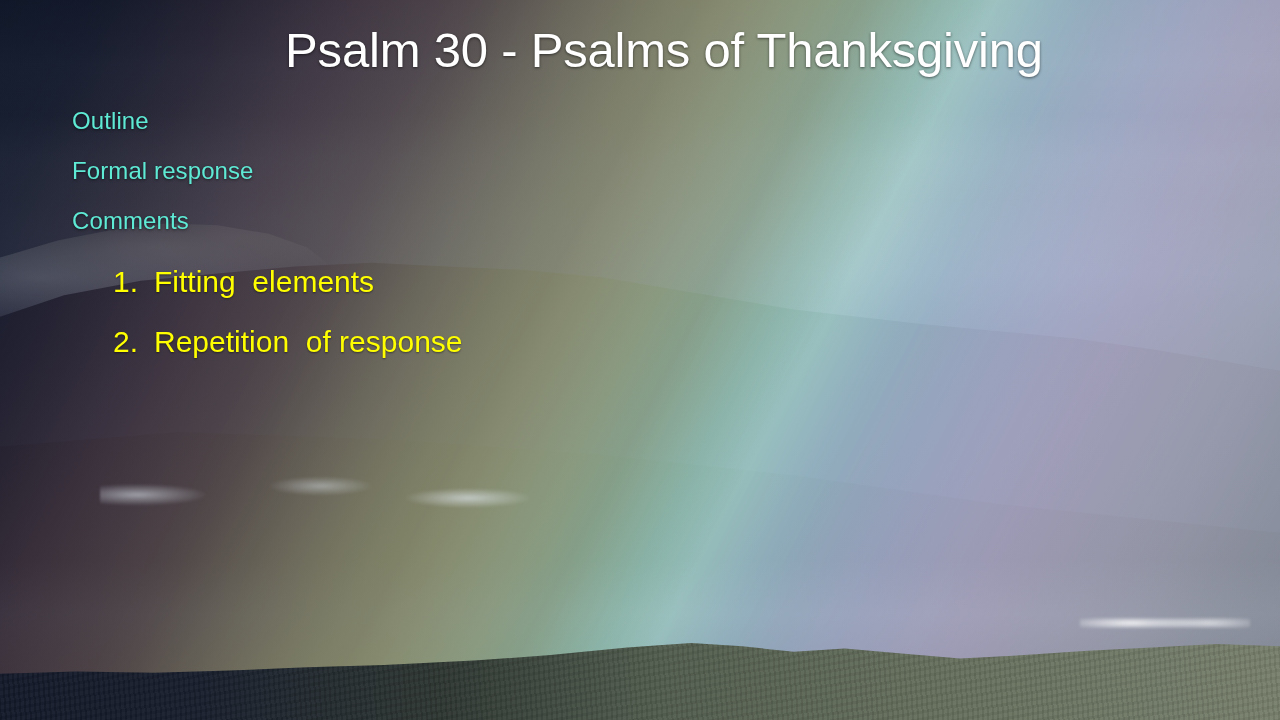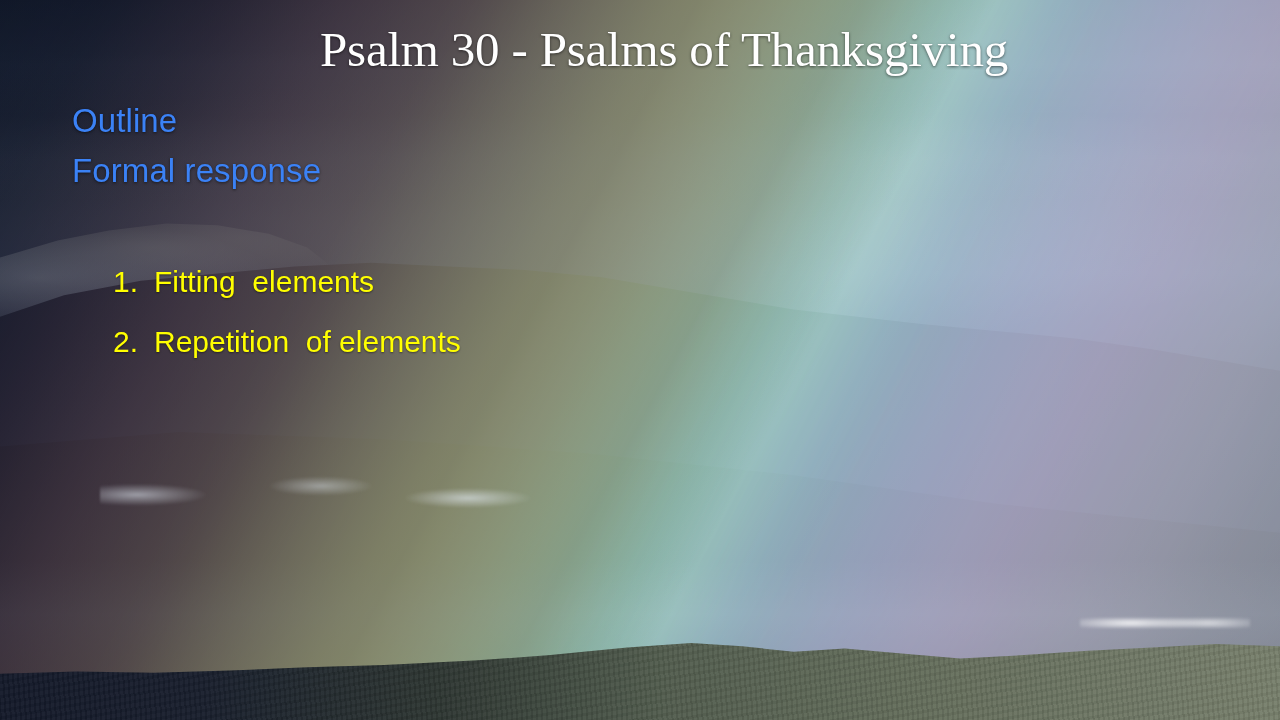--- a/index.html
+++ b/index.html
@@ -196,38 +196,38 @@
 
   
   .slide-text{position:absolute;inset:0;}
 
   #title{
     position:absolute;
     top:24px; left:0; right:0;
     text-align:center;
     padding-left:48px;
     color:#ffffff;
-    font-family:Liberation Serif, serif;
+    font-family:Liberation Sans, sans-serif;
     font-size:49px;
     font-weight:400;
     letter-spacing:-0.2px;
     line-height:1.08;
     text-shadow:0 1px 3px rgba(0,0,0,.55);
     white-space:nowrap;
   }
 
   #outline-list{
     position:absolute;
     top:96px; left:72px;
     margin:0;padding:0;list-style:none;
   }
   #outline-list li{
-    color:#3b82f6;
+    color:#5eead4;
     font-family:"Liberation Sans", sans-serif;
-    font-size:33px;
+    font-size:24px;
     font-weight:400;
     line-height:50px;
     letter-spacing:.1px;
     text-shadow:0 1px 3px rgba(0,0,0,.55);
     white-space:nowrap;
   }
 
   #numbered-list{
     position:absolute;
     top:252px; left:113px;
@@ -272,27 +272,28 @@
   <div class="foreground-tex"></div>
   <div class="surf"></div>
 
   <div class="slide-text">
 
     <div id="title">Psalm 30 - Psalms of Thanksgiving</div>
 
     <ul id="outline-list">
       <li>Outline</li>
       <li>Formal response</li>
+      <li>Comments</li>
     </ul>
 
     <ol id="numbered-list">
       <li>
         <span class="num">1.</span>
         <span class="txt">Fitting  elements</span>
       </li>
       <li>
         <span class="num">2.</span>
-        <span class="txt">Repetition  of elements</span>
+        <span class="txt">Repetition  of response</span>
       </li>
     </ol>
 
   </div>
 </div>
 
 </body></html>

